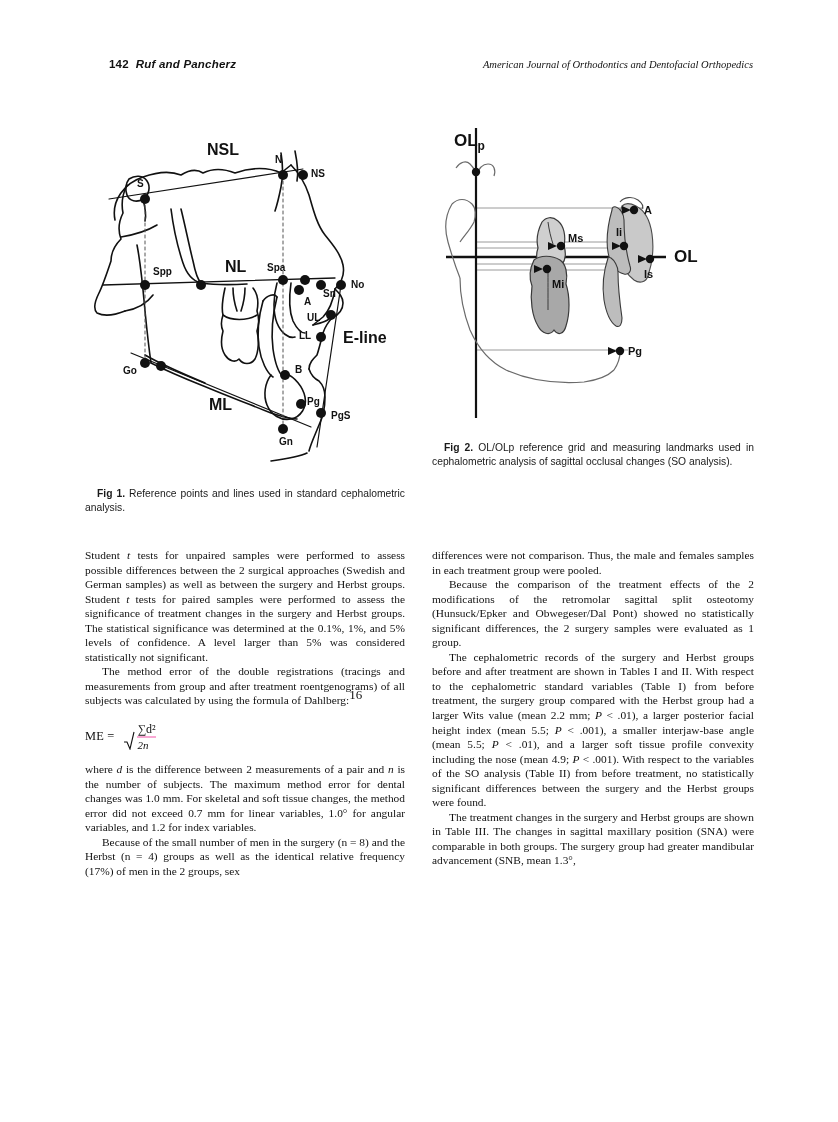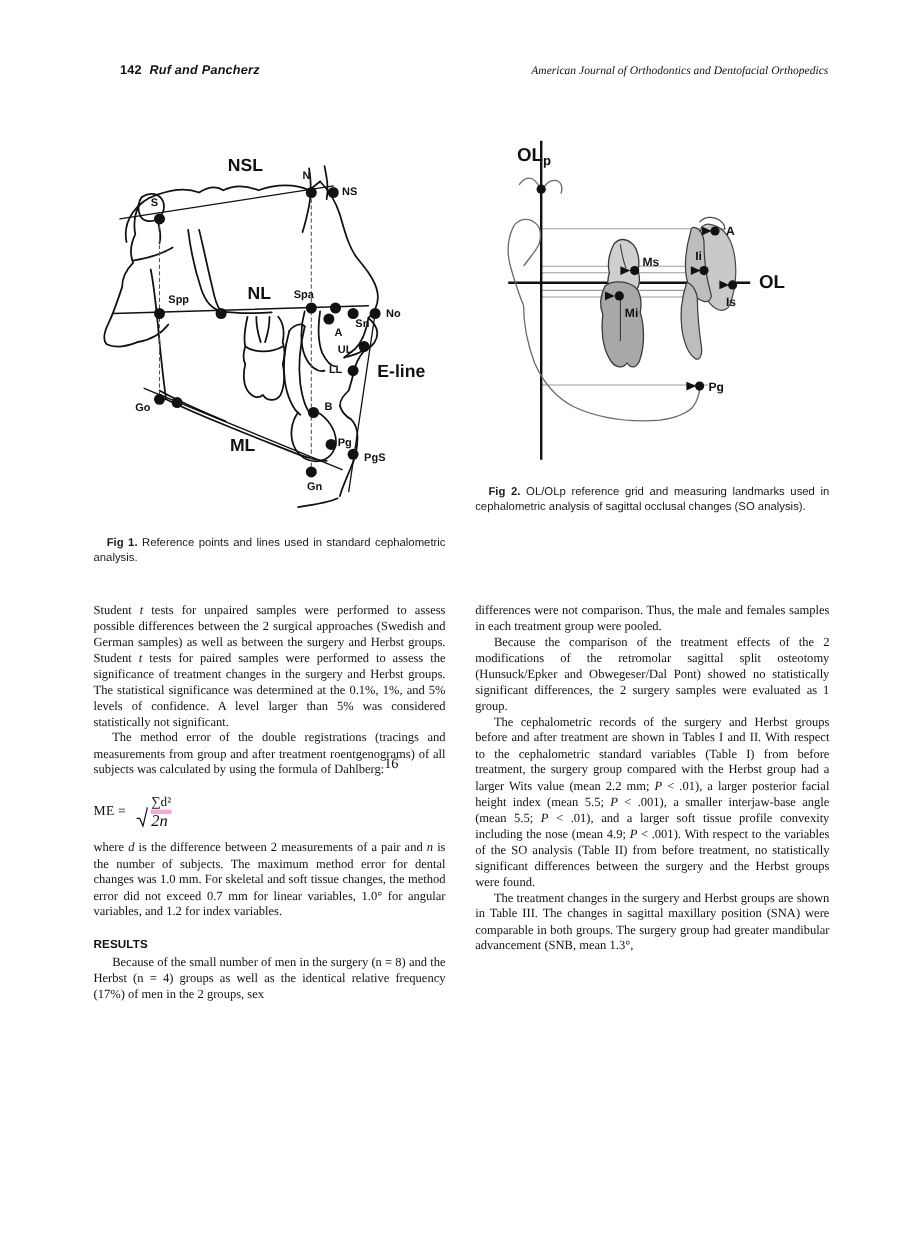--- a/index.html
+++ b/index.html
@@ -10,21 +10,21 @@
   #running-head{position:absolute;left:85px;top:58px;width:668px;height:40px;}
   .rh-left{position:absolute;left:0;top:0;font-size:11.5px;font-weight:bold;
            font-family:Liberation Sans, sans-serif;letter-spacing:.2px;margin-left:24px;}
   .rh-left .folio{font-weight:bold;}
   .rh-left .names{font-style:italic;font-weight:bold;margin-left:7px;}
   .rh-right{position:absolute;right:0;top:0;text-align:left;font-style:italic;
             font-size:10.5px;line-height:14px;font-family:"Liberation Serif",serif;}
 
   
   #fig1-wrap{position:absolute;left:85px;top:125px;width:320px;}
-  #fig2-wrap{position:absolute;left:432px;top:118px;width:322px;text-align:right;}
+  #fig2-wrap{position:absolute;left:416px;top:118px;width:322px;text-align:right;}
   .figbox{width:100%;}
   .figcap{font-family:"Liberation Sans",sans-serif;font-size:10.3px;
           line-height:13.6px;text-align:justify;color:#1a1a1a;}
   .figcap b{font-weight:bold;padding-left:12px;}
   #fig1-cap{position:absolute;left:85px;top:487px;width:320px;}
   #fig2-cap{position:absolute;left:432px;top:441px;width:322px;}
 
   
   .col{position:absolute;top:548px;width:320px;font-size:11.4px;
        line-height:14.55px;text-align:justify;
@@ -42,22 +42,22 @@
 
   
   .eq{margin:14px 0 10px 0;text-indent:0;
       font-size:12.4px;font-family:"Liberation Serif",serif;}
   .eq .lbl{letter-spacing:.3px;}
   .radical{display:inline-block;position:relative;padding-left:13px;
            margin-left:7px;vertical-align:middle;}
   .radical .tick{position:absolute;left:0;bottom:2px;width:11px;height:19px;}
   .frac-wrap{display:inline-block;vertical-align:middle;}
   .numline{display:block;font-size:12px;line-height:14px;}
-  .denline{display:block;font-size:15px;line-height:14px;
-           border-top:4px solid #f9a8d4;font-style:italic;}
+  .denline{display:block;font-size:11px;line-height:14px;
+           border-top:2px solid #f9a8d4;font-style:italic;}
 </style>
 </head>
 <body>
 
 <div id="running-head">
   <div class="rh-left">
     <span class="folio">142</span><span class="names">Ruf and Pancherz</span>
   </div>
   <div class="rh-right">
     <div>American Journal of Orthodontics and Dentofacial Orthopedics</div>
@@ -307,21 +307,20 @@
         <span class="numline">∑d²</span>
         <span class="denline">2n</span>
       </span>
     </span>
   </div>
 
   <div>
       <p class="noindent"><span>where </span><span class="it">d</span><span> is the difference between 2 measurements of a pair and </span><span class="it">n</span><span> is the number of subjects. The maximum method error for dental changes was 1.0 mm. For skeletal and soft tissue changes, the method error did not exceed 0.7 mm for linear variables, 1.0° for angular variables, and 1.2 for index variables.</span></p>
     </div>
 
-  <h3>RESULTS</h3>
 
   <div>
       <p><span>Because of the small number of men in the surgery (n = 8) and the Herbst (n = 4) groups as well as the identical relative frequency (17%) of men in the 2 groups, sex</span></p>
     </div>
 </div>
 
 <div id="col-right" class="col">
   <div>
       <p class="noindent"><span>differences were not comparison. Thus, the male and females samples in each treatment group were pooled.</span></p>
       <p><span>Because the comparison of the treatment effects of the 2 modifications of the retromolar sagittal split osteotomy (Hunsuck/Epker and Obwegeser/Dal Pont) showed no statistically significant differences, the 2 surgery samples were evaluated as 1 group.</span></p>

